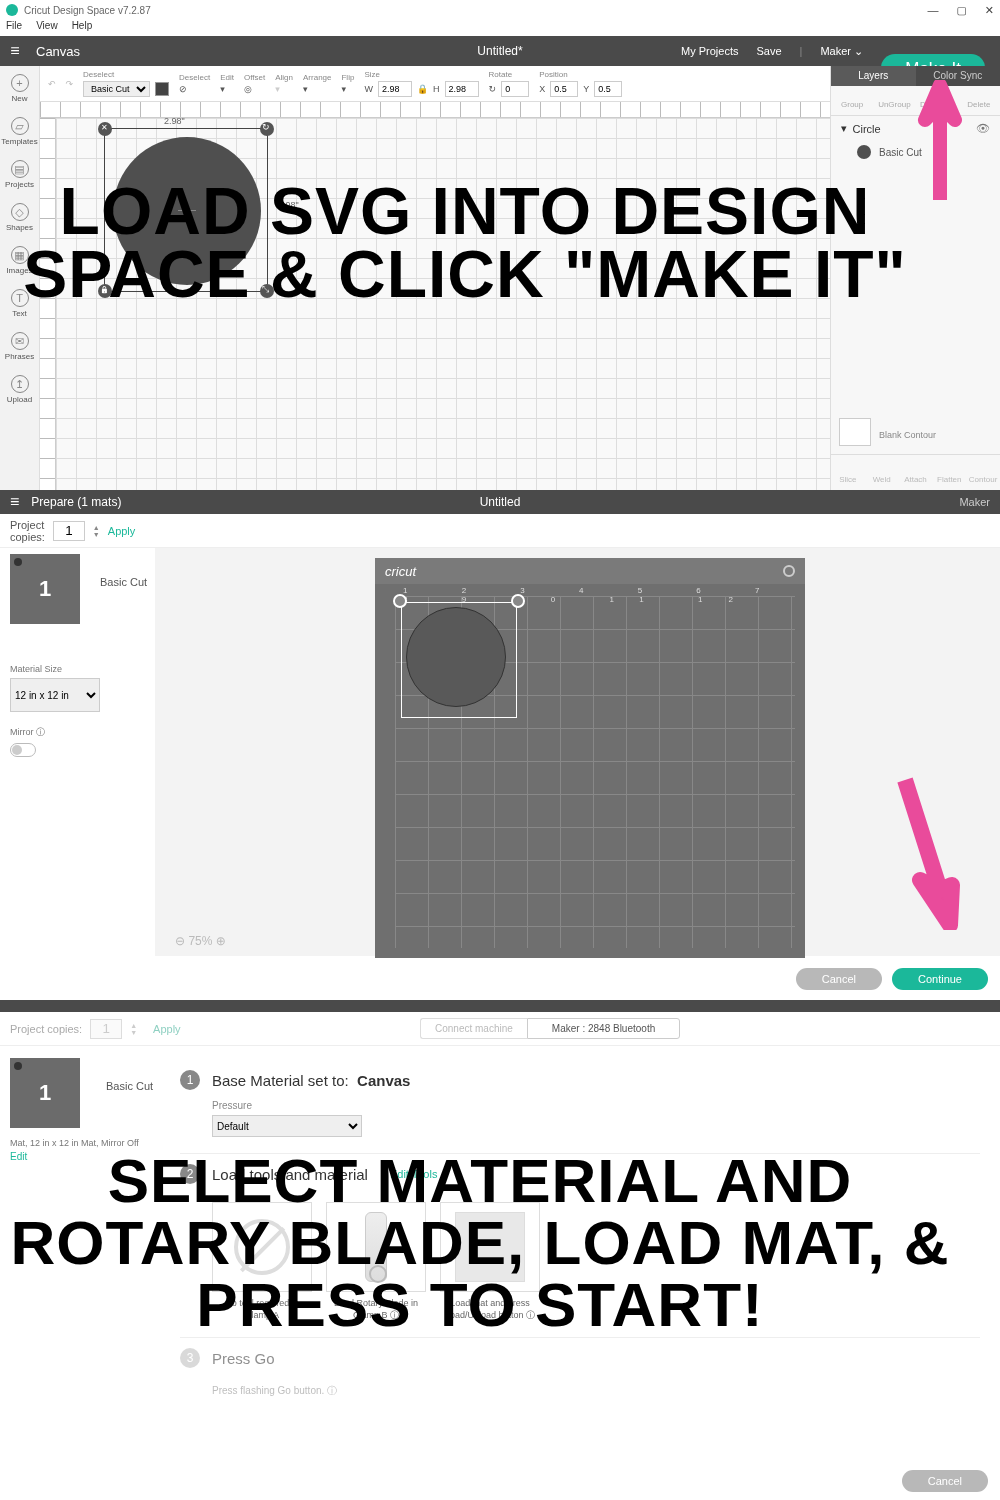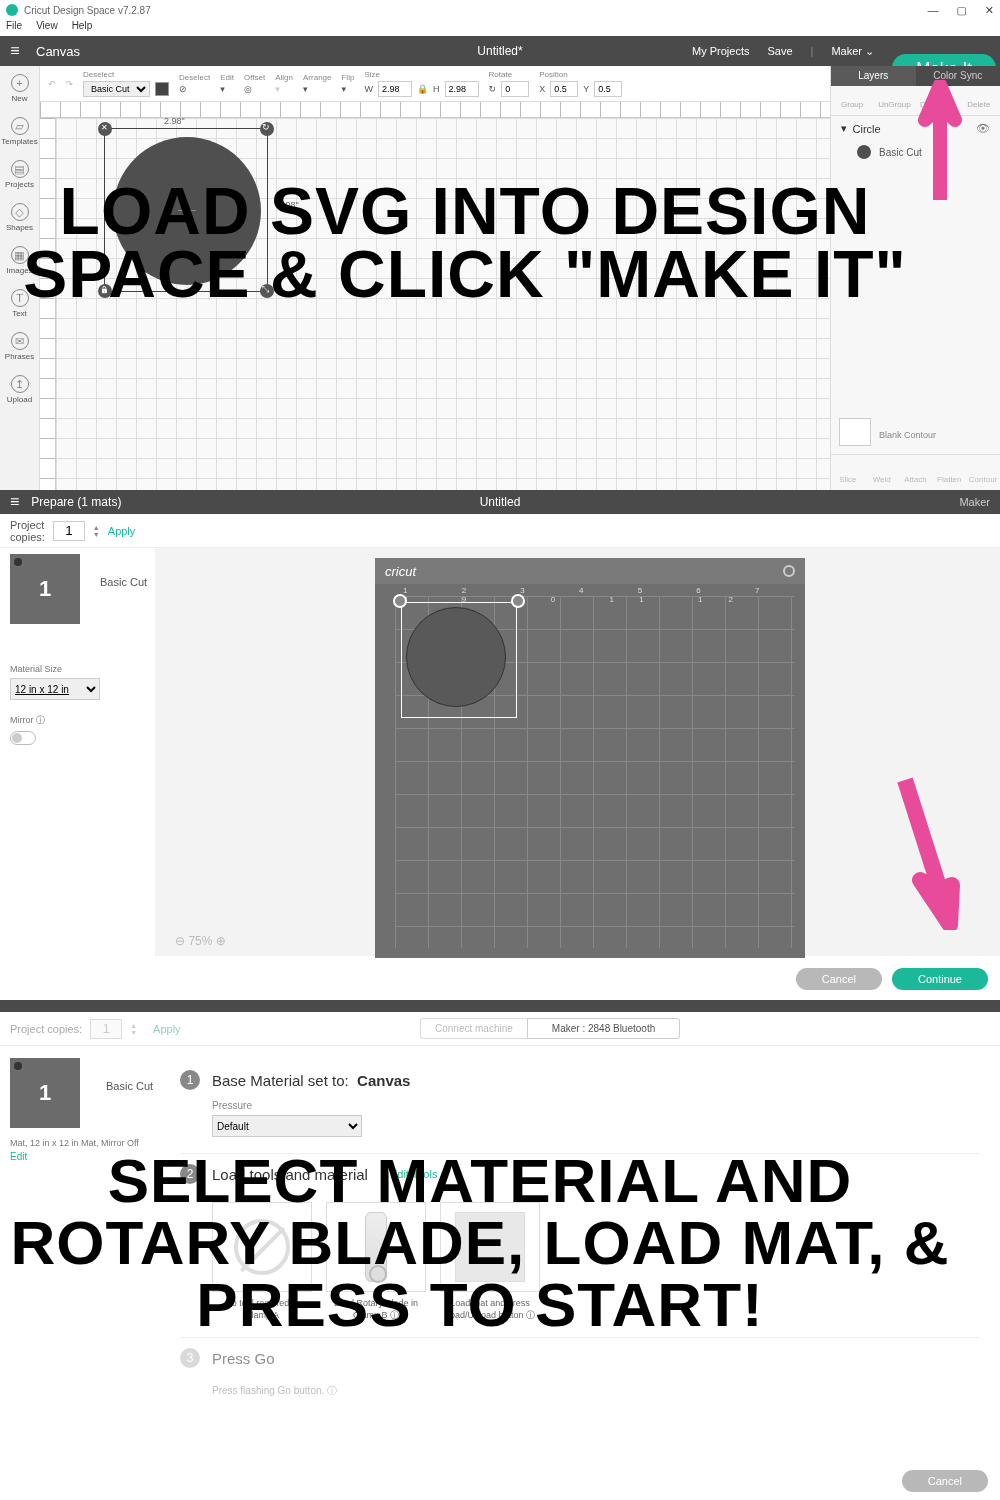--- a/index.html
+++ b/index.html
@@ -8,21 +8,21 @@
   
   .s1 { height:490px; background:#f7f7f7; }
   .titlebar { height:20px; background:#fff; display:flex; align-items:center; padding:0 6px; font-size:10px; color:#666; }
   .titlebar .logo { width:12px; height:12px; background:#1bb89a; border-radius:50%; margin-right:6px; }
   .titlebar .winbtns { margin-left:auto; display:flex; gap:18px; font-size:11px; color:#444; }
   .menubar { height:16px; background:#fff; font-size:10px; color:#333; padding-left:6px; display:flex; gap:14px; align-items:flex-start; }
   .topbar { height:30px; background:#4a4a4a; display:flex; align-items:center; color:#fff; font-size:12px; }
   .topbar .hamburger { width:30px; text-align:center; font-size:16px; }
   .topbar .canvaslbl { font-size:13px; padding-left:6px; }
   .topbar .centertitle { position:absolute; left:50%; transform:translateX(-50%); font-size:12px; }
-  .topbar .right { margin-left:auto; display:flex; align-items:center; gap:18px; padding-right:4px; font-size:11px; }
+  .topbar .right { margin-left:auto; display:flex; align-items:center; gap:18px; padding-right:15px; font-size:11px; }
   .makeit { background:#1bb89a; color:#fff; padding:5px 24px; border-radius:14px; font-size:17px;margin-top:36px; }
   .propbar { height:36px; background:#fff; border-bottom:1px solid #ddd; display:flex; align-items:center; font-size:9px; color:#555; gap:10px; padding:0 8px; margin-left:40px; width:800px; }
   .propbar .grp { display:flex; flex-direction:column; gap:2px; }
   .propbar select,.propbar input { font-size:9px; height:16px; border:1px solid #ccc; padding:0 3px; }
   .propbar .lbl { font-size:8px; color:#888; }
   .propbar .row { display:flex; align-items:center; gap:5px; }
   .swatch { width:14px; height:14px; background:#444; border:1px solid #999; }
   .leftnav { position:absolute; left:0; top:66px; width:40px; background:#f2f2f2; height:424px; border-right:1px solid #ddd; display:flex; flex-direction:column; align-items:center; padding-top:4px; gap:6px; }
   .leftnav .item { width:40px; display:flex; flex-direction:column; align-items:center; font-size:8px; color:#555; gap:2px; padding:4px 0; }
   .leftnav .item .ico { width:18px; height:18px; border:1.5px solid #888; border-radius:50%; display:flex; align-items:center; justify-content:center; font-size:11px; color:#888; }
@@ -72,21 +72,21 @@
   .s2 .optrow { height:34px; border-bottom:1px solid #eee; display:flex; align-items:center; padding:0 10px; font-size:11px; color:#555; gap:8px;}
   .s2 .optrow input{width:32px;height:20px;text-align:center;border:1px solid #ccc;}
   .s2 .optrow .stepper{display:flex;flex-direction:column;font-size:7px;line-height:7px;color:#888;}
   .s2 .optrow .apply{margin-left:8px;color:#1bb89a;font-size:11px;}
   .s2 .leftcol { position:absolute; left:0; top:58px; width:155px; height:420px; background:#fff; padding:6px 10px; }
   .matthumb{width:70px;height:70px;background:#6b6b6b;position:relative;display:flex;align-items:center;justify-content:center;}
   .matthumb .n{color:#fff;font-size:22px;font-weight:bold;}
   .matthumb .d{position:absolute;left:4px;top:4px;width:8px;height:8px;border-radius:50%;background:#333;}
   .s2 .cutlbl{position:absolute;left:100px;top:86px;font-size:11px;color:#555;}
   .s2 .matlbl{font-size:9px;color:#777;margin-top:40px;}
-  .s2 select.msize{width:90px;font-size:10px;height:22px;border:1px solid #ccc;margin-top:4px;text-decoration:underline;}
+  .s2 select.msize{width:90px;font-size:10px;height:34px;border:1px solid #ccc;margin-top:4px;}
   .s2 .mirlbl{font-size:9px;color:#777;margin-top:14px;}
   .switch{width:26px;height:14px;border:1px solid #bbb;border-radius:8px;margin-top:4px;position:relative;}
   .switch::after{content:"";position:absolute;left:1px;top:1px;width:10px;height:10px;border-radius:50%;background:#ccc;}
   .s2 .matarea { position:absolute; left:155px; top:58px; right:0; bottom:44px; background:#f3f3f3; }
   .bigmat { position:absolute; left:220px; top:10px; width:430px; height:400px; background:#6f6f6f; }
   .bigmat .hdr{height:26px;background:#7a7a7a;display:flex;align-items:center;padding:0 10px;color:#fff;font-size:13px;font-style:italic;}
   .bigmat .hdr .hole{width:12px;height:12px;border:2px solid #ccc;border-radius:50%;margin-left:auto;}
   .bigmat .gridm{position:absolute;left:20px;top:38px;right:10px;bottom:10px;background-image:linear-gradient(#888 1px,transparent 1px),linear-gradient(90deg,#888 1px,transparent 1px);background-size:33px 33px;}
   .bigmat .numtop{position:absolute;top:28px;left:28px;font-size:8px;color:#ddd;letter-spacing:26px;}
   .bigmat .selc{position:absolute;left:26px;top:44px;width:116px;height:116px;border:1.5px solid #fff;}

